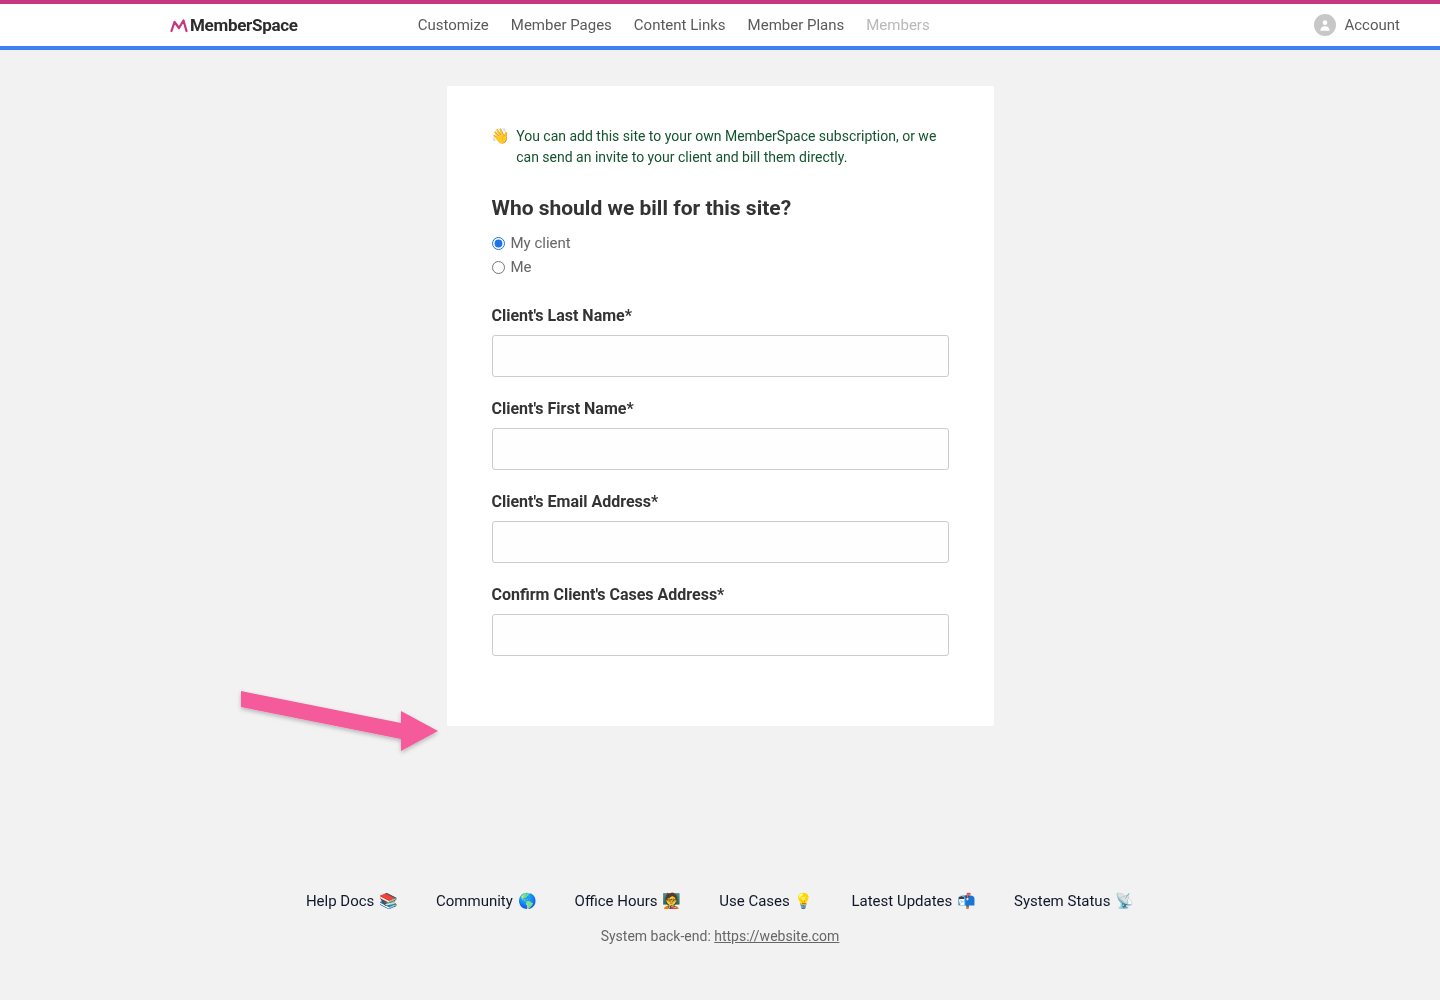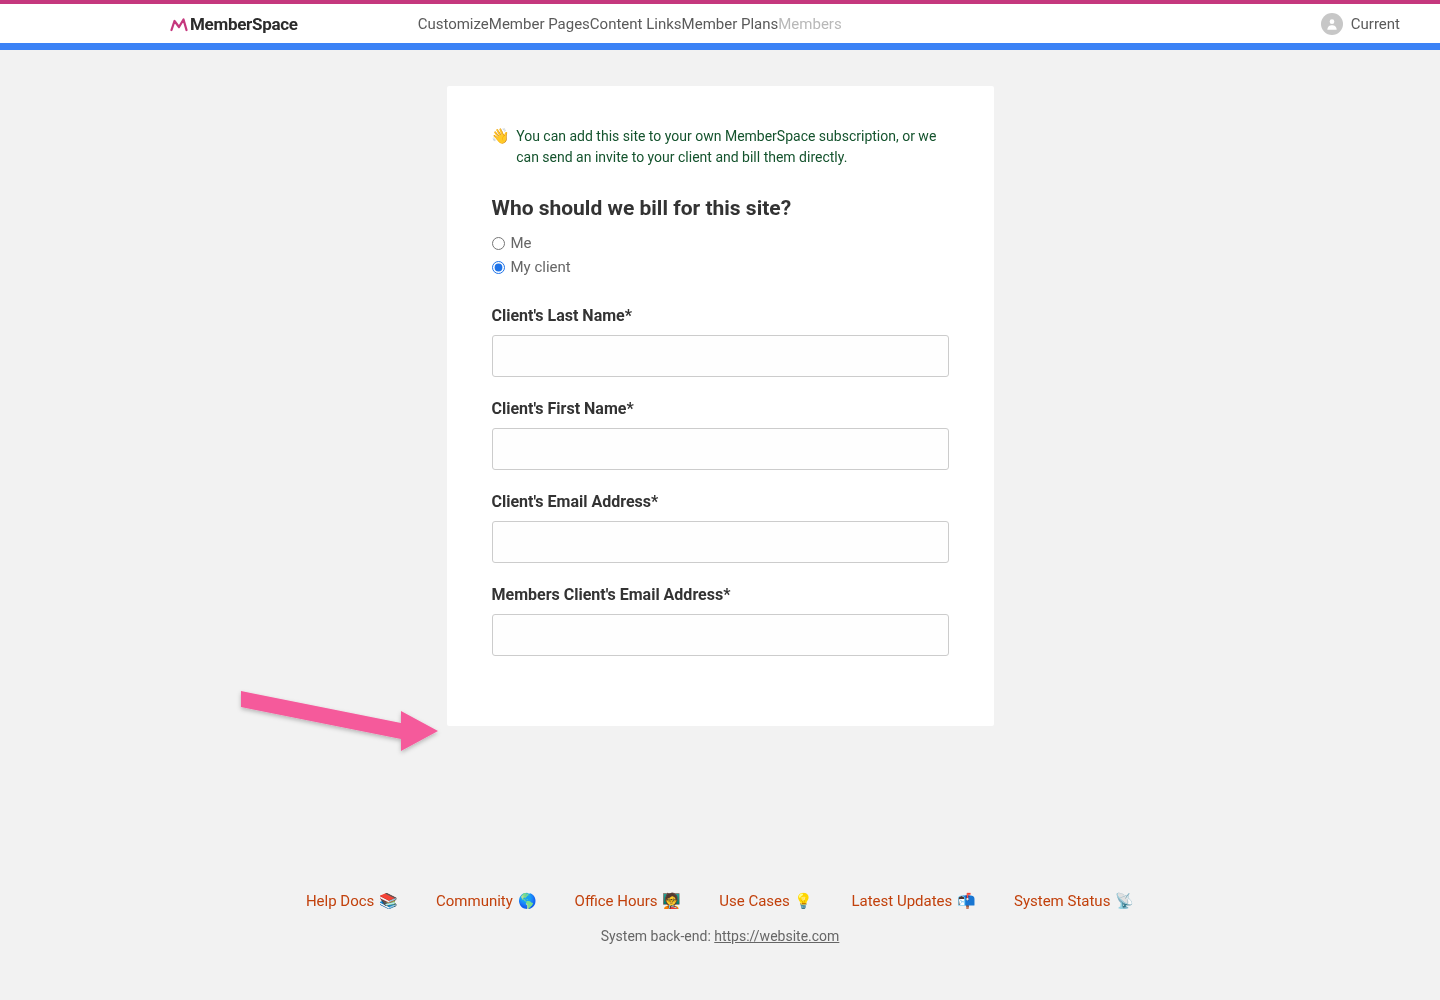--- a/index.html
+++ b/index.html
@@ -19,40 +19,41 @@
       height: 4px;
       background: #c5387e;
       width: 100%;
     }
     .header {
       background: #fff;
       height: 46px;
       display: flex;
       align-items: center;
       padding: 0 40px 0 170px;
-      border-bottom: 7px solid #3b82f6;
+      border-bottom: 4px solid #3b82f6;
     }
     .logo {
       display: flex;
       align-items: center;
       margin-right: 120px;
     }
     .logo-icon {
       width: 18px;
       height: 18px;
       margin-right: 2px;
     }
     .logo-text {
       font-size: 17px;
       font-weight: 700;
       color: #2b2b2b;
       letter-spacing: -0.3px;
     }
     .nav {
       display: flex;
+      gap: 22px;
       flex: 1;
     }
     .nav-item {
       color: #5a5a5a;
       font-size: 15px;
       cursor: pointer;
     }
     .nav-item.muted {
       color: #b8b8b8;
     }
@@ -174,21 +175,21 @@
     .footer {
       position: absolute;
       bottom: 90px;
       left: 0;
       width: 100%;
       display: flex;
       justify-content: center;
       gap: 38px;
     }
     .footer-link {
-      color: #c2410c;
+      color: #0f172a;
       font-size: 15px;
       cursor: pointer;
       display: flex;
       align-items: center;
       gap: 5px;
       justify-content: center;
     }
     .footer-emoji {
       font-size: 15px;
     }
@@ -228,59 +229,59 @@
     <span class="nav-item">Member Plans</span>
     <span class="nav-item muted">Members</span>
   </div>
   <div class="account-section">
     <span class="avatar-icon">
       <svg viewBox="0 0 24 24">
           <circle cx="12" cy="8" r="4"></circle>
           <path d="M4 22 C4 16 8 14 12 14 C16 14 20 16 20 22 Z"></path>
         </svg>
     </span>
-    <span class="account-text">Current</span>
+    <span class="account-text">Account</span>
   </div>
 </div>
 
 <div class="main">
   <div class="card">
     <div class="intro">
       <span class="wave">👋</span>
       <span class="intro-text">You can add this site to your own MemberSpace subscription, or we can send an invite to your client and bill them directly.</span>
     </div>
     <div class="question">Who should we bill for this site?</div>
     <div class="radio-group">
       <label class="radio-option">
+        <input type="radio" name="billing" checked="" style="">
+        <span class="radio-label">My client</span>
+      </label>
+      <label class="radio-option">
         <input type="radio" name="billing" style="">
         <span class="radio-label">Me</span>
       </label>
-      <label class="radio-option">
-        <input type="radio" name="billing" checked="" style="">
-        <span class="radio-label">My client</span>
-      </label>
     </div>
 
     <div class="form-group">
       <label class="form-label">Client's Last Name*</label>
       <input type="text" class="form-input" style="">
     </div>
 
     <div class="form-group">
       <label class="form-label">Client's First Name*</label>
       <input type="text" class="form-input" style="">
     </div>
 
     <div class="form-group">
       <label class="form-label">Client's Email Address*</label>
       <input type="text" class="form-input" style="">
     </div>
 
     <div class="form-group">
-      <label class="form-label">Members Client's Email Address*</label>
+      <label class="form-label">Confirm Client's Cases Address*</label>
       <input type="text" class="form-input" style="">
     </div>
 
   </div>
 </div>
 
 <div class="arrow-annotation">
   <svg width="215" height="80" viewBox="0 0 215 80">
     <defs>
       <filter id="shadow" x="-20%" y="-20%" width="140%" height="140%">

